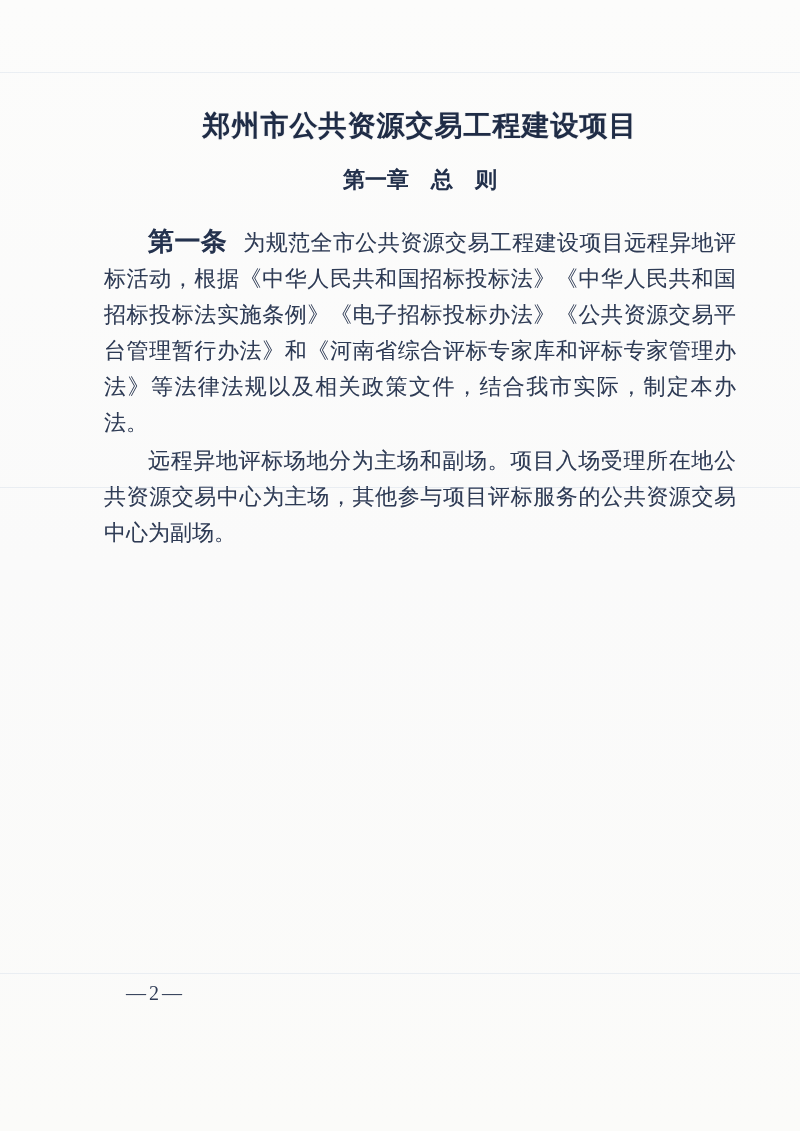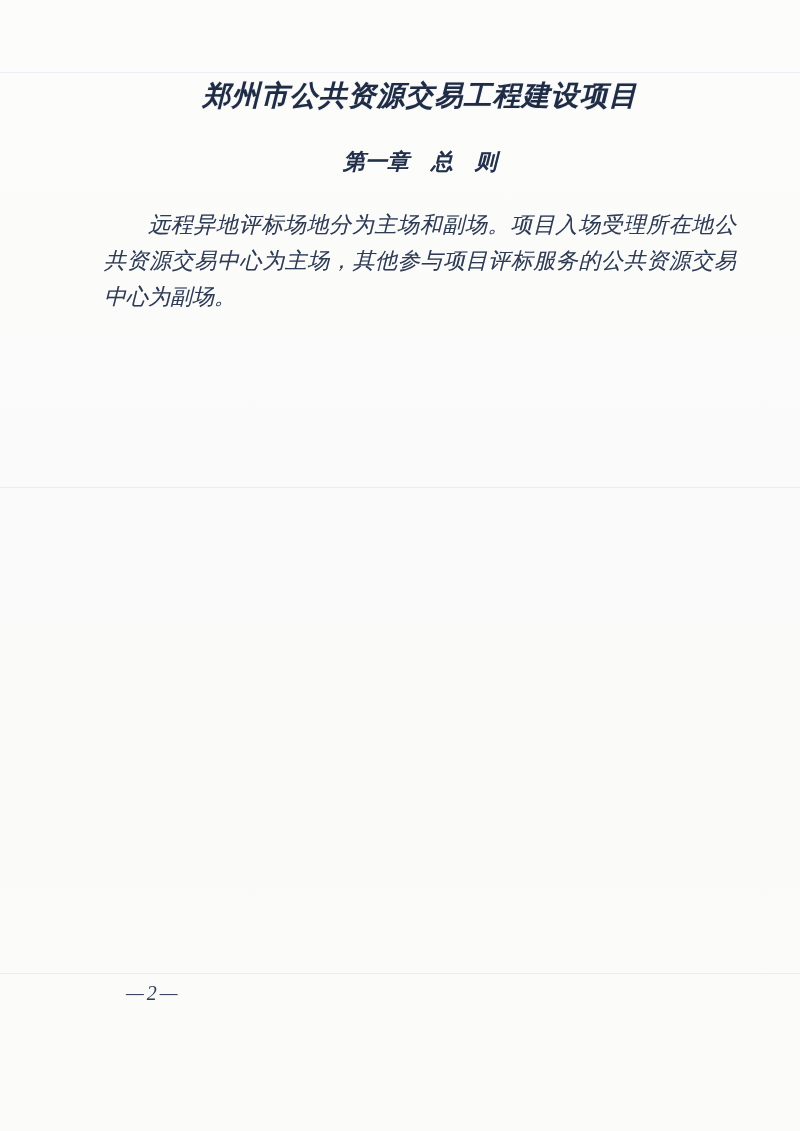--- a/index.html
+++ b/index.html
@@ -11,22 +11,21 @@
     color: #2b3850;
     overflow: hidden;
   }
   .page {
     position: relative;
     width: 800px;
     height: 1131px;
     background:
       linear-gradient(180deg, #fcfcfb 0%, #fafafa 50%, #fbfbf9 100%);
     box-sizing: border-box;
-    padding-top: 74px;
-    font-style: italic;
+    padding-top: 104px;
   }
   
   .scan-line {
     position: absolute;
     left: 0;
     width: 100%;
     height: 1px;
     background: rgba(150, 175, 205, 0.16);
     pointer-events: none;
   }
@@ -52,21 +51,21 @@
 
   h2.chapter {
     margin: 0;
     text-align: center;
     font-size: 22px;
     line-height: 32px;
     font-weight: bold;
     color: #22304b;
     text-shadow: 0 0 0.5px rgba(34, 48, 75, 0.3);
   }
-  h2.chapter-1 { margin-top: 28px; }
+  h2.chapter-1 { margin-top: 16px; }
   h2.chapter-2 { margin-top: 15px; }
 
   .body-block-1 { margin-top: 27px; }
   .body-block-2 { margin-top: 25px; }
 
   p.para {
     margin: 0;
     font-size: 22px;
     line-height: 36px;
     text-align: justify;
@@ -102,20 +101,21 @@
 
   <div class="column">
 
     <h1 class="doc-title">
       <span class="title-line">郑州市公共资源交易工程建设项目</span>
     </h1>
 
     <h2 class="chapter chapter-1">第一章　总　则</h2>
 
     <div class="body-block-1">
+      <p class="para"><span class="art">第一条</span><span class="txt">为规范全市公共资源交易工程建设项目远程异地评标活动，根据《中华人民共和国招标投标法》《中华人民共和国招标投标法实施条例》《电子招标投标办法》《公共资源交易平台管理暂行办法》和《河南省综合评标专家库和评标专家管理办法》等法律法规以及相关政策文件，结合我市实际，制定本办法。</span></p>
       <p class="para"><span class="art"></span><span class="txt">远程异地评标场地分为主场和副场。项目入场受理所在地公共资源交易中心为主场，其他参与项目评标服务的公共资源交易中心为副场。</span></p>
     </div>
 
 
 
   </div>
 
   <div class="page-number">—2—</div>
 </div>
 

